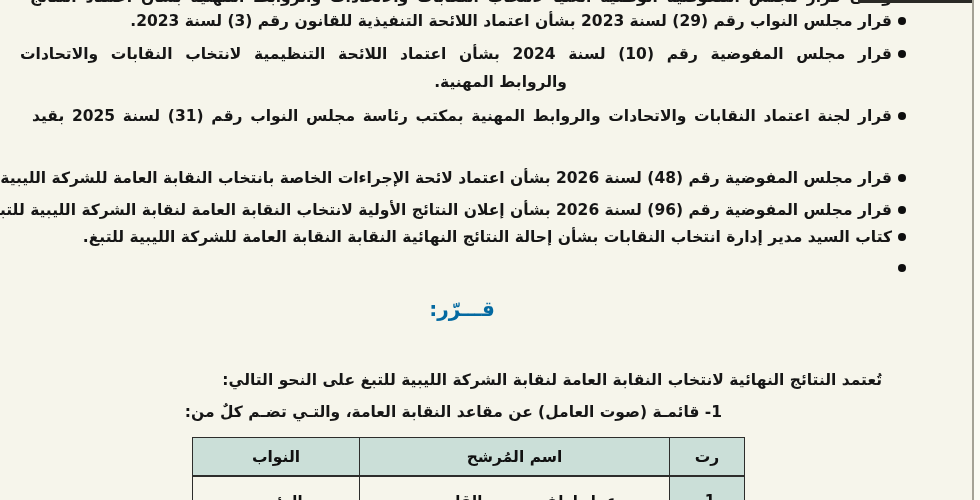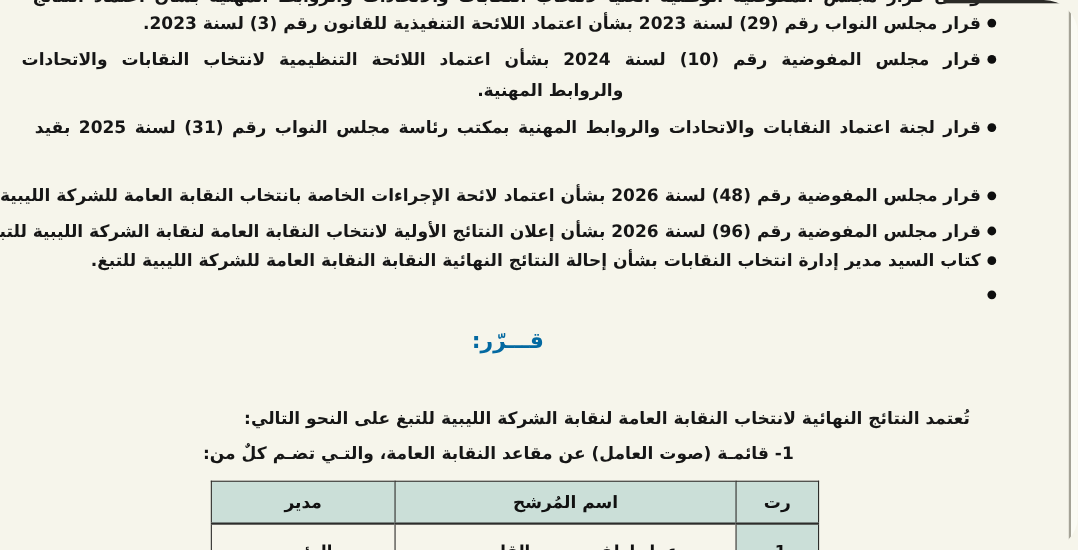--- a/index.html
+++ b/index.html
@@ -2,21 +2,21 @@
 <html lang="ar" dir="rtl"><head>
 <meta charset="utf-8">
 <style>
   html,body{margin:0;padding:0;}
   body{
     width:980px;height:500px;overflow:hidden;
     background:#f6f5eb;
     font-family:"DejaVu Sans","Liberation Sans",sans-serif;
     color:#1a1a1a;
   }
-  #page{position:relative;width:980px;height:500px;direction:rtl;overflow:hidden;border-radius:31px;}
+  #page{position:relative;width:980px;height:500px;direction:rtl;overflow:hidden;}
 
   .line{
     position:absolute;
     direction:rtl;
     font-weight:700;
     font-size:15.5px;
     line-height:22px;
     white-space:nowrap;
     color:#161616;
   }
@@ -122,21 +122,21 @@
   <table class="results">
     <colgroup>
       <col class="col-no">
         <col class="col-name">
         <col class="col-role">
     </colgroup>
     <thead>
       <tr>
         <th class="hdr-bg">رت</th>
         <th class="hdr-bg">اسم المُرشح</th>
-        <th class="hdr-bg">مدير</th>
+        <th class="hdr-bg">النواب</th>
       </tr>
     </thead>
     <tbody>
       <tr>
         <td class="hdr-bg">1.</td>
         <td class="cell-plain">عماد لطفي محمد القاجيجي</td>
         <td class="cell-plain">الرئيس</td>
       </tr>
     </tbody>
   </table>

